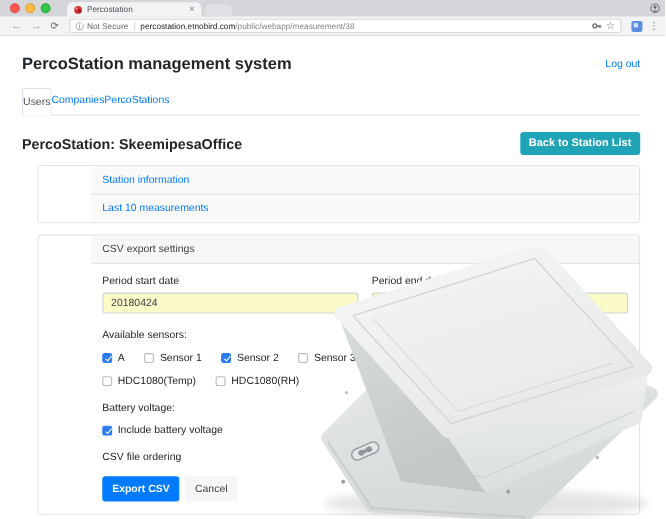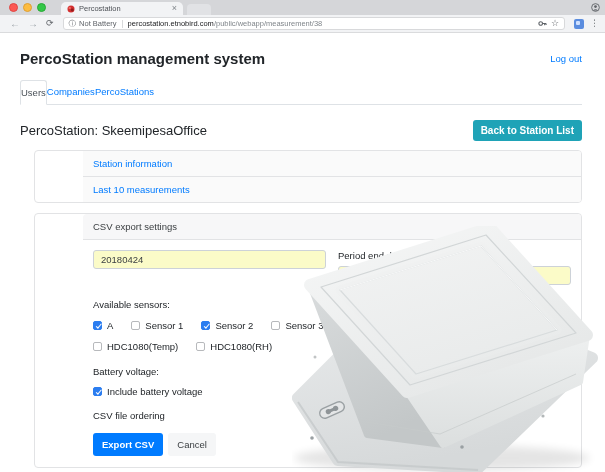--- a/index.html
+++ b/index.html
@@ -44,21 +44,21 @@
   .page-head{display:flex;justify-content:space-between;align-items:flex-start;}
   .page-title{font-size:15px;font-weight:700;color:#212529;margin:0;}
   .logout{font-size:9.5px;color:#007bff;text-decoration:none;margin-top:3px;}
 
   .tabs{display:flex;border-bottom:1px solid #dee2e6;margin-top:13px;}
   .tabitem{font-size:9.5px;padding:6px 0;color:#007bff;cursor:pointer;}
   .tabitem.active{background:#fff;border:1px solid #dee2e6;border-bottom:1px solid #fff;
                   border-radius:3px 3px 0 0;color:#495057;margin-bottom:-1px;}
 
   .station-row{display:flex;justify-content:space-between;align-items:center;margin-top:15px;}
-  .station-title{font-size:13px;font-weight:400;color:#212529;margin:0;}
+  .station-title{font-size:13px;font-weight:700;color:#212529;margin:0;}
   .btn-back{background:#1fa3b7;color:#fff;font-size:10px;font-weight:700;border:none;
             padding:5px 8px;border-radius:3px;font-family:inherit;}
 
   .card{margin-left:14px;border:1px solid #e2e3e5;border-radius:4px;background:#fff;padding-left:48px;}
   .accordion{margin-top:9px;overflow:hidden;}
   .acc-row{background:#fafafa;padding:7px 10px;font-size:9.5px;color:#007bff;cursor:pointer;}
   .acc-row + .acc-row{border-top:1px solid #e2e3e5;}
 
   .csv-card{margin-top:10px;}
   .card-header{background:#f7f7f8;padding:7px 10px;font-size:9.5px;color:#3c4043;
@@ -127,21 +127,21 @@
       <path d="M2.2 8.2 Q5 5.8 7.8 8.2" fill="#5f6368"></path>
     </svg>
   </div>
 
   <div class="toolbar">
     <span class="navic">←</span>
     <span class="navic">→</span>
     <span class="navic dark">⟳</span>
     <div class="omnibox">
       <span class="info-i">ⓘ</span>
-      <span class="sec-label">Not Battery</span>
+      <span class="sec-label">Not Secure</span>
       <span class="omni-sep"></span>
       <span class="url-domain">percostation.etnobird.com</span>
       <span class="url-path">/public/webapp/measurement/38</span>
       <span class="ob-space"></span>
       <svg width="9" height="9" viewBox="0 0 10 10" class="ob-icon">
         <circle cx="3" cy="5" r="2" fill="none" stroke="#5f6368" stroke-width="1.2"></circle>
         <path d="M5 5 H9 M7.4 5 V7 M9 5 V6.6" stroke="#5f6368" stroke-width="1.2" fill="none"></path>
       </svg>
       <span class="ob-icon star">☆</span>
     </div>
@@ -169,20 +169,21 @@
     <div class="card accordion">
       <div class="acc-row">Station information</div>
       <div class="acc-row">Last 10 measurements</div>
     </div>
 
     <div class="card csv-card">
       <div class="card-header">CSV export settings</div>
       <div class="card-body">
         <div class="grid2">
           <div class="field">
+            <label class="flabel">Period start date</label>
             <input class="finput" type="text" value="20180424" style="">
           </div>
           <div class="field">
             <label class="flabel">Period end date</label>
             <input class="finput" type="text" value="25052018" style="">
           </div>
         </div>
 
         <div class="sec-title">Available sensors:</div>
         <div class="cbrow">

